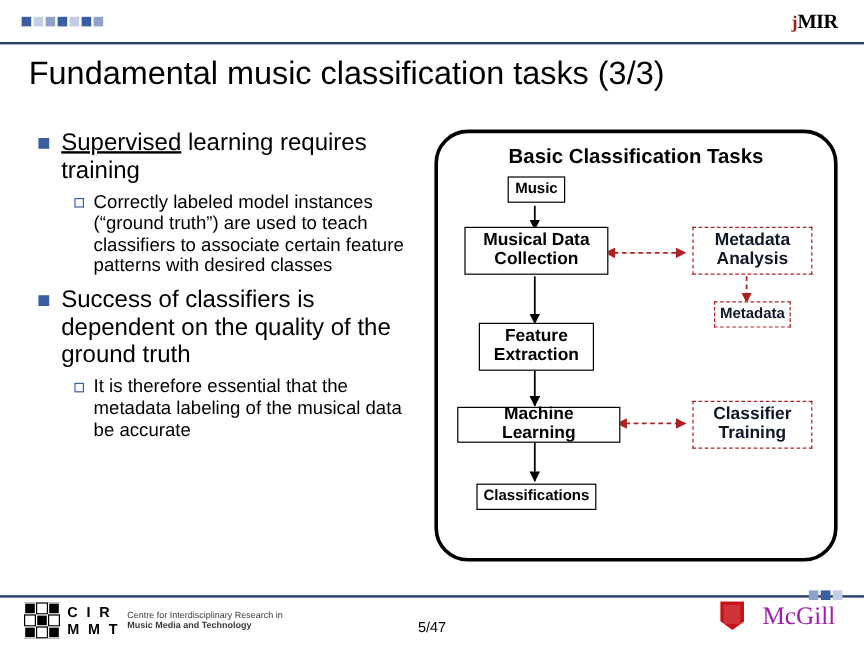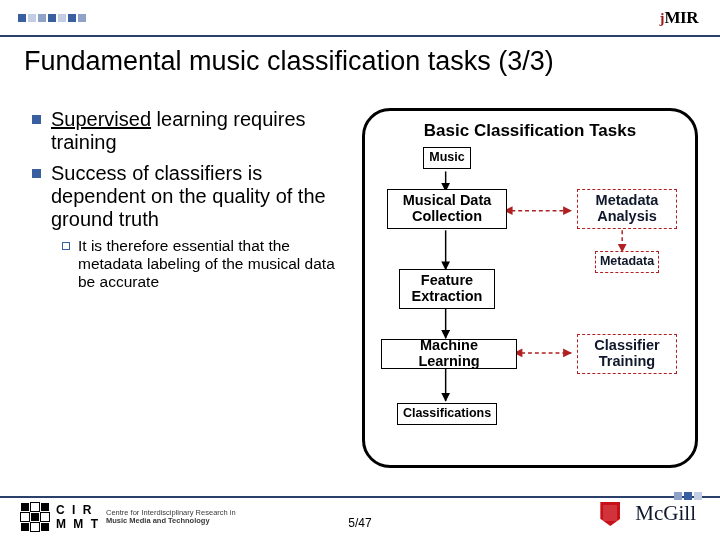--- a/index.html
+++ b/index.html
@@ -32,21 +32,21 @@
   .box.big { font-size: 14.5px; padding: 6px 8px; }
   svg.arrows { position: absolute; top: 0; left: 0; width: 100%; height: 100%; pointer-events: none; }
   .footer { position: absolute; bottom: 6px; left: 0; right: 0; height: 40px; }
   .logo-left { position: absolute; left: 20px; bottom: 2px; display: flex; align-items: center; gap: 6px; }
   .logo-left .grid { display: grid; grid-template-columns: repeat(3, 10px); grid-template-rows: repeat(3, 10px); gap: 0; }
   .logo-left .grid div { background: #000; border: 0.5px solid #fff; }
   .logo-left .grid .w { background: #fff; border: 0.5px solid #000; }
   .logo-left .txt2 { font-size: 7.5px; line-height: 1.1; color: #3a3a3a; }
   .logo-left .cirmmt { font-size: 12px; font-weight: bold; letter-spacing: 2px; }
   .page { position: absolute; left: 50%; transform: translateX(-50%); bottom: 4px; font-size: 12px; margin-top: 22px; }
-  .mcgill { position: absolute; right: 24px; bottom: 8px; display: flex; align-items: flex-end; gap: 15px; color: #0f172a; font-family: Georgia, serif; font-size: 21px; }
+  .mcgill { position: absolute; right: 24px; bottom: 8px; display: flex; align-items: flex-start; gap: 15px; color: #a21caf; font-family: Georgia, serif; font-size: 21px; }
   .mcgill .crest { width: 20px; height: 24px; background: #c81018; clip-path: polygon(0 0, 100% 0, 100% 70%, 50% 100%, 0 70%); position: relative; }
   .mcgill .crest::after{ content:""; position:absolute; left:3px; right:3px; top:3px; bottom:5px; background:#fff; opacity:0.15;}
   .foot-line { position: absolute; bottom: 42px; left: 0; right: 0; height: 2px; background: #2a3f6a; }
   .foot-sq { position: absolute; bottom: 40px; right: 18px; display: flex; gap: 2px; }
 </style>
 </head>
 <body>
 
 <div class="slide">
   <div class="top-decor">
@@ -62,20 +62,24 @@
   <div class="jmir">
     <span class="j">j</span><span class="mir">MIR</span>
   </div>
 
   <div class="title">Fundamental music classification tasks (3/3)</div>
 
   <div class="body-left">
     <div class="bullet1">
       <div class="mark"></div>
       <div class="txt"><span class="under">Supervised</span><span> learning requires training</span></div>
+    </div>
+    <div class="bullet2">
+      <div class="mark"></div>
+      <div class="txt">Correctly labeled model instances (“ground truth”) are used to teach classifiers to associate certain feature patterns with desired classes</div>
     </div>
     <div class="bullet1" style="margin-top:8px">
       <div class="mark"></div>
       <div class="txt">Success of classifiers is dependent on the quality of the ground truth</div>
     </div>
     <div class="bullet2">
       <div class="mark"></div>
       <div class="txt">It is therefore essential that the metadata labeling of the musical data be accurate</div>
     </div>
   </div>

